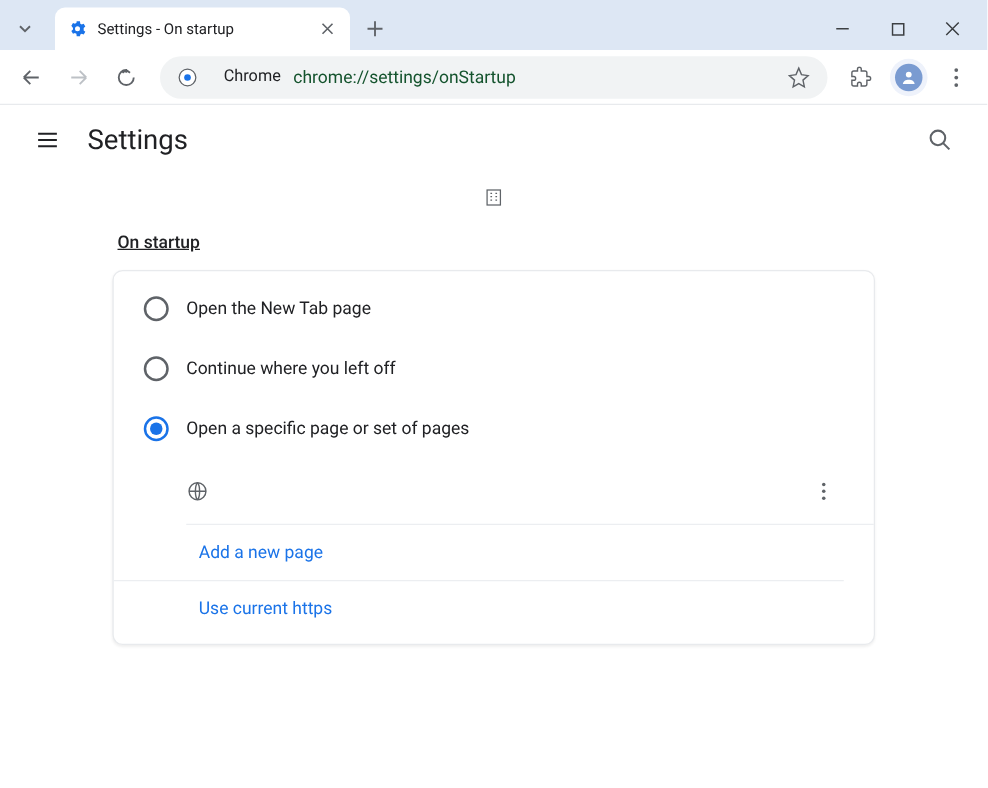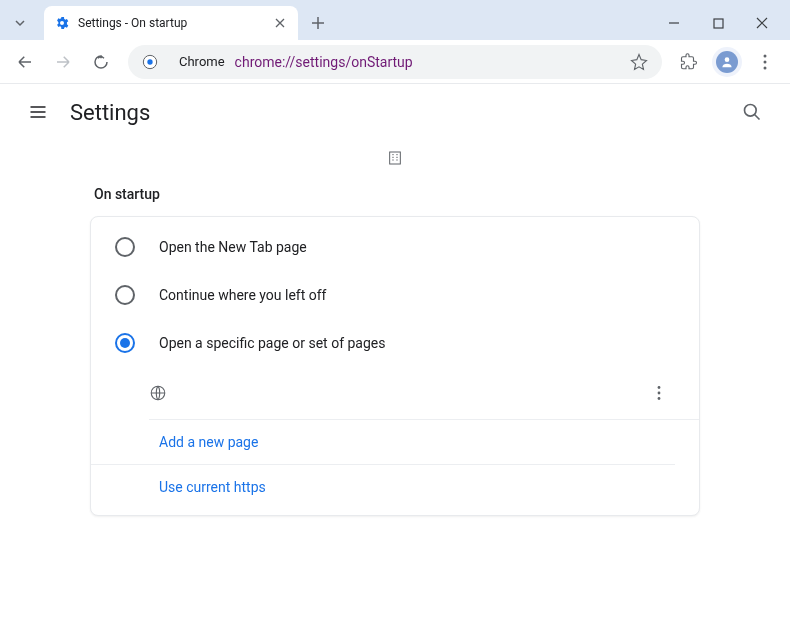--- a/index.html
+++ b/index.html
@@ -1,55 +1,55 @@
 <!DOCTYPE html>
 <html><head>
 <meta charset="utf-8">
 <style>
 * { margin: 0; padding: 0; box-sizing: border-box; font-family: "Segoe UI", Roboto, Arial, sans-serif; }
 body { width: 790px; height: 630px; background: #fff; overflow: hidden; }
 
 
 .titlebar { height: 40px; background: #dde7f4; display: flex; align-items: center; padding: 6px 6px 0 6px; }
 .tab-search { width: 28px; height: 28px; display: flex; align-items: center; justify-content: center; border-radius: 6px; cursor: pointer; }
-.tab { background: #fff; border-radius: 8px 8px 0 0; height: 34px; display: flex; align-items: center; padding: 0 10px; margin-left: 10px; width: 254px; gap: 8px; }
+.tab { background: #fff; border-radius: 8px 8px 0 0; height: 34px; display: flex; align-items: center; padding: 0 10px; margin-left: 10px; width: 236px; gap: 8px; }
 .tab-icon { width: 16px; height: 16px; display: flex; align-items: center; justify-content: center; }
 .tab-title { font-size: 12px; color: #202124; flex: 1; white-space: nowrap; overflow: hidden; text-overflow: ellipsis; }
 .tab-close { width: 16px; height: 16px; display: flex; align-items: center; justify-content: center; cursor: pointer; color: #5f6368; }
 .newtab { width: 28px; height: 28px; display: flex; align-items: center; justify-content: center; margin-left: 6px; cursor: pointer; color: #5f6368; }
 .titlebar-spacer { flex: 1; }
 .win-btn { width: 44px; height: 30px; display: flex; align-items: center; justify-content: center; cursor: pointer; color: #3c4043; }
 
 
 .toolbar { height: 44px; background: #fff; display: flex; align-items: center; padding: 0 8px; gap: 4px; border-bottom: 1px solid #e8eaed; }
 .tool-btn { width: 34px; height: 34px; display: flex; align-items: center; justify-content: center; border-radius: 50%; cursor: pointer; color: #5f6368; }
 .tool-btn.disabled { color: #bdc1c6; }
 .omnibox { flex: 1; height: 34px; background: #f1f3f4; border-radius: 17px; display: flex; align-items: center; padding: 0 14px; gap: 10px; margin: 0 6px; }
 .omnibox-chip { display: flex; align-items: center; gap: 21px; font-size: 13px; color: #202124; }
-.omnibox-url { font-size: 14px; color: #701a75; flex: 1; }
+.omnibox-url { font-size: 14px; color: #14532d; flex: 1; }
 .omnibox-star { color: #5f6368; cursor: pointer; }
 .profile-btn { width: 30px; height: 30px; border-radius: 50%; background: #eef2fb; display: flex; align-items: center; justify-content: center; cursor: pointer; margin: 0 2px; }
 .avatar { width: 22px; height: 22px; border-radius: 50%; background: #7a9bd1; display:flex;align-items:center;justify-content:center; }
 
 
 .settings-header { height: 56px; display: flex; align-items: center; padding: 0 20px; }
 .menu-btn { width: 36px; height: 36px; display: flex; align-items: center; justify-content: center; cursor: pointer; color: #202124; }
 .settings-title { font-size: 22px; color: #202124; margin-left: 14px; text-align: center; }
 .settings-header .spacer { flex: 1; }
 .search-settings { width: 36px; height: 36px; display: flex; align-items: center; justify-content: center; cursor: pointer; color: #5f6368; }
 
 
 .managed-notice { display: flex; align-items: center; justify-content: center; gap: 10px; font-size: 13px; color: #5f6368; height: 36px; }
 .managed-notice a { color: #1a73e8; text-decoration: underline; }
 
 
 .content { padding: 0 90px; }
-.section-label { font-size: 14px; color: #202124; margin: 10px 0 14px 4px; font-weight: 500; }
+.section-label { font-size: 14px; color: #202124; margin: 10px 0 14px 4px; font-weight: 500; text-decoration: underline; }
 .card { border: 1px solid #e8eaed; border-radius: 8px; box-shadow: 0 1px 2px rgba(60,64,67,0.08); background: #fff; padding: 6px 0; }
-.radio-row { display: flex; align-items: center; padding: 14px 24px; gap: 24px; cursor: pointer; }
+.radio-row { display: flex; align-items: center; padding: 14px 24px; gap: 14px; cursor: pointer; }
 .radio-row .label { font-size: 14px; color: #202124; }
 .radio { width: 20px; height: 20px; border: 2px solid #5f6368; border-radius: 50%; flex-shrink: 0; display:flex;align-items:center;justify-content:center; }
 .radio.selected { border-color: #1a73e8; }
 .radio.selected::after { content: ""; width: 10px; height: 10px; background: #1a73e8; border-radius: 50%; }
 
 .sub { padding-left: 50px; }
 .page-row { display: flex; align-items: center; padding: 10px 24px 10px 0; gap: 18px; border-bottom: 1px solid #eceef1; margin-left: 8px; }
 .globe { width: 18px; height: 18px; flex-shrink: 0; color: #5f6368; }
 .page-info { flex: 1; display: flex; flex-direction: column; }
 .page-title { font-size: 14px; color: #202124; }

